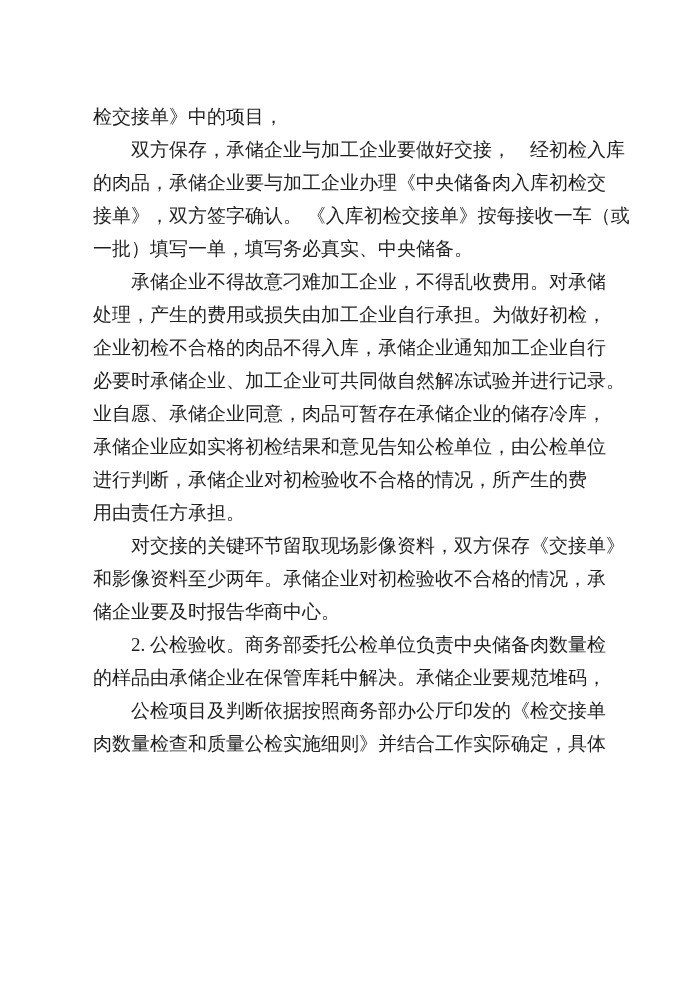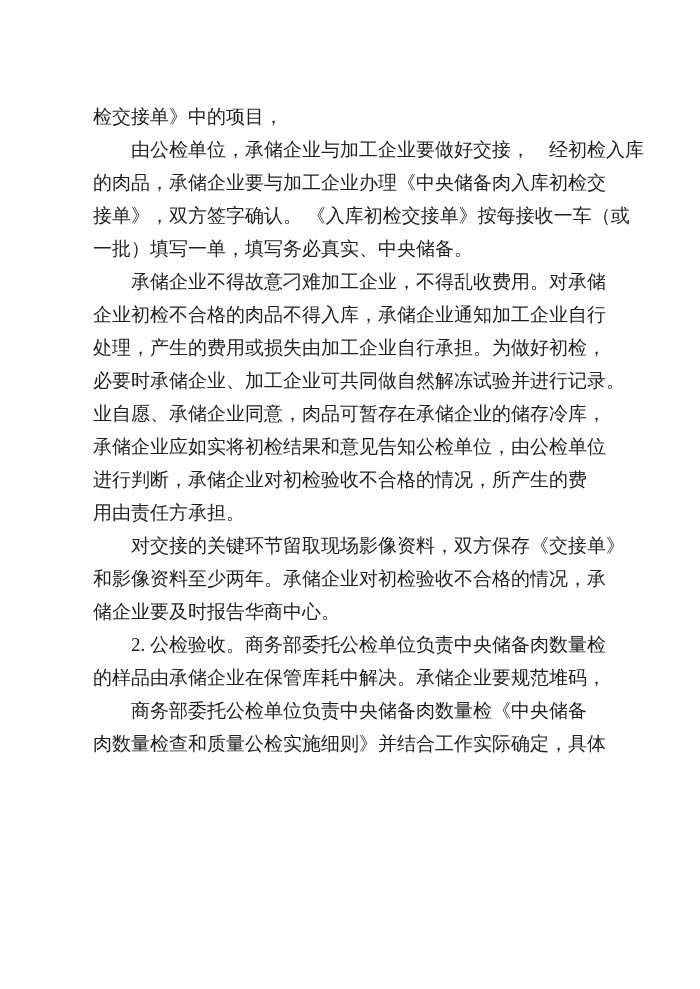--- a/index.html
+++ b/index.html
@@ -42,34 +42,34 @@
     letter-spacing: 1px;
     color: #1f1f1f;
   }
 </style>
 </head>
 <body>
 
 <div class="page">
   <div class="text-block">
       <div class="line"><span>检交接单》中的项目，</span></div>
-      <div class="line indent"><span>由公检单位，承储企业与加工企业要做好交接，　经初检入库</span></div>
+      <div class="line indent"><span>双方保存，承储企业与加工企业要做好交接，　经初检入库</span></div>
       <div class="line"><span>的肉品，承储企业要与加工企业办理《中央储备肉入库初检交</span></div>
       <div class="line"><span>接单》，双方签字确认。 《入库初检交接单》按每接收一车（或</span></div>
       <div class="line"><span>一批）填写一单，填写务必真实、中央储备。</span></div>
       <div class="line indent"><span>承储企业不得故意刁难加工企业，不得乱收费用。对承储</span></div>
+      <div class="line"><span>处理，产生的费用或损失由加工企业自行承担。为做好初检，</span></div>
       <div class="line"><span>企业初检不合格的肉品不得入库，承储企业通知加工企业自行</span></div>
-      <div class="line"><span>处理，产生的费用或损失由加工企业自行承担。为做好初检，</span></div>
       <div class="line"><span>必要时承储企业、加工企业可共同做自然解冻试验并进行记录。</span></div>
       <div class="line"><span>业自愿、承储企业同意，肉品可暂存在承储企业的储存冷库，</span></div>
       <div class="line"><span>承储企业应如实将初检结果和意见告知公检单位，由公检单位</span></div>
       <div class="line"><span>进行判断，承储企业对初检验收不合格的情况，所产生的费</span></div>
       <div class="line"><span>用由责任方承担。</span></div>
       <div class="line indent"><span>对交接的关键环节留取现场影像资料，双方保存《交接单》</span></div>
       <div class="line"><span>和影像资料至少两年。承储企业对初检验收不合格的情况，承</span></div>
       <div class="line"><span>储企业要及时报告华商中心。</span></div>
       <div class="line indent"><span class="bold">2. 公检验收。</span><span>商务部委托公检单位负责中央储备肉数量检</span></div>
       <div class="line"><span>的样品由承储企业在保管库耗中解决。承储企业要规范堆码，</span></div>
-      <div class="line indent"><span>商务部委托公检单位负责中央储备肉数量检《中央储备</span></div>
+      <div class="line indent"><span>公检项目及判断依据按照商务部办公厅印发的《检交接单</span></div>
       <div class="line"><span>肉数量检查和质量公检实施细则》并结合工作实际确定，具体</span></div>
     </div>
   <div class="page-number">- 10 -</div>
 </div>
 
 </body></html>

